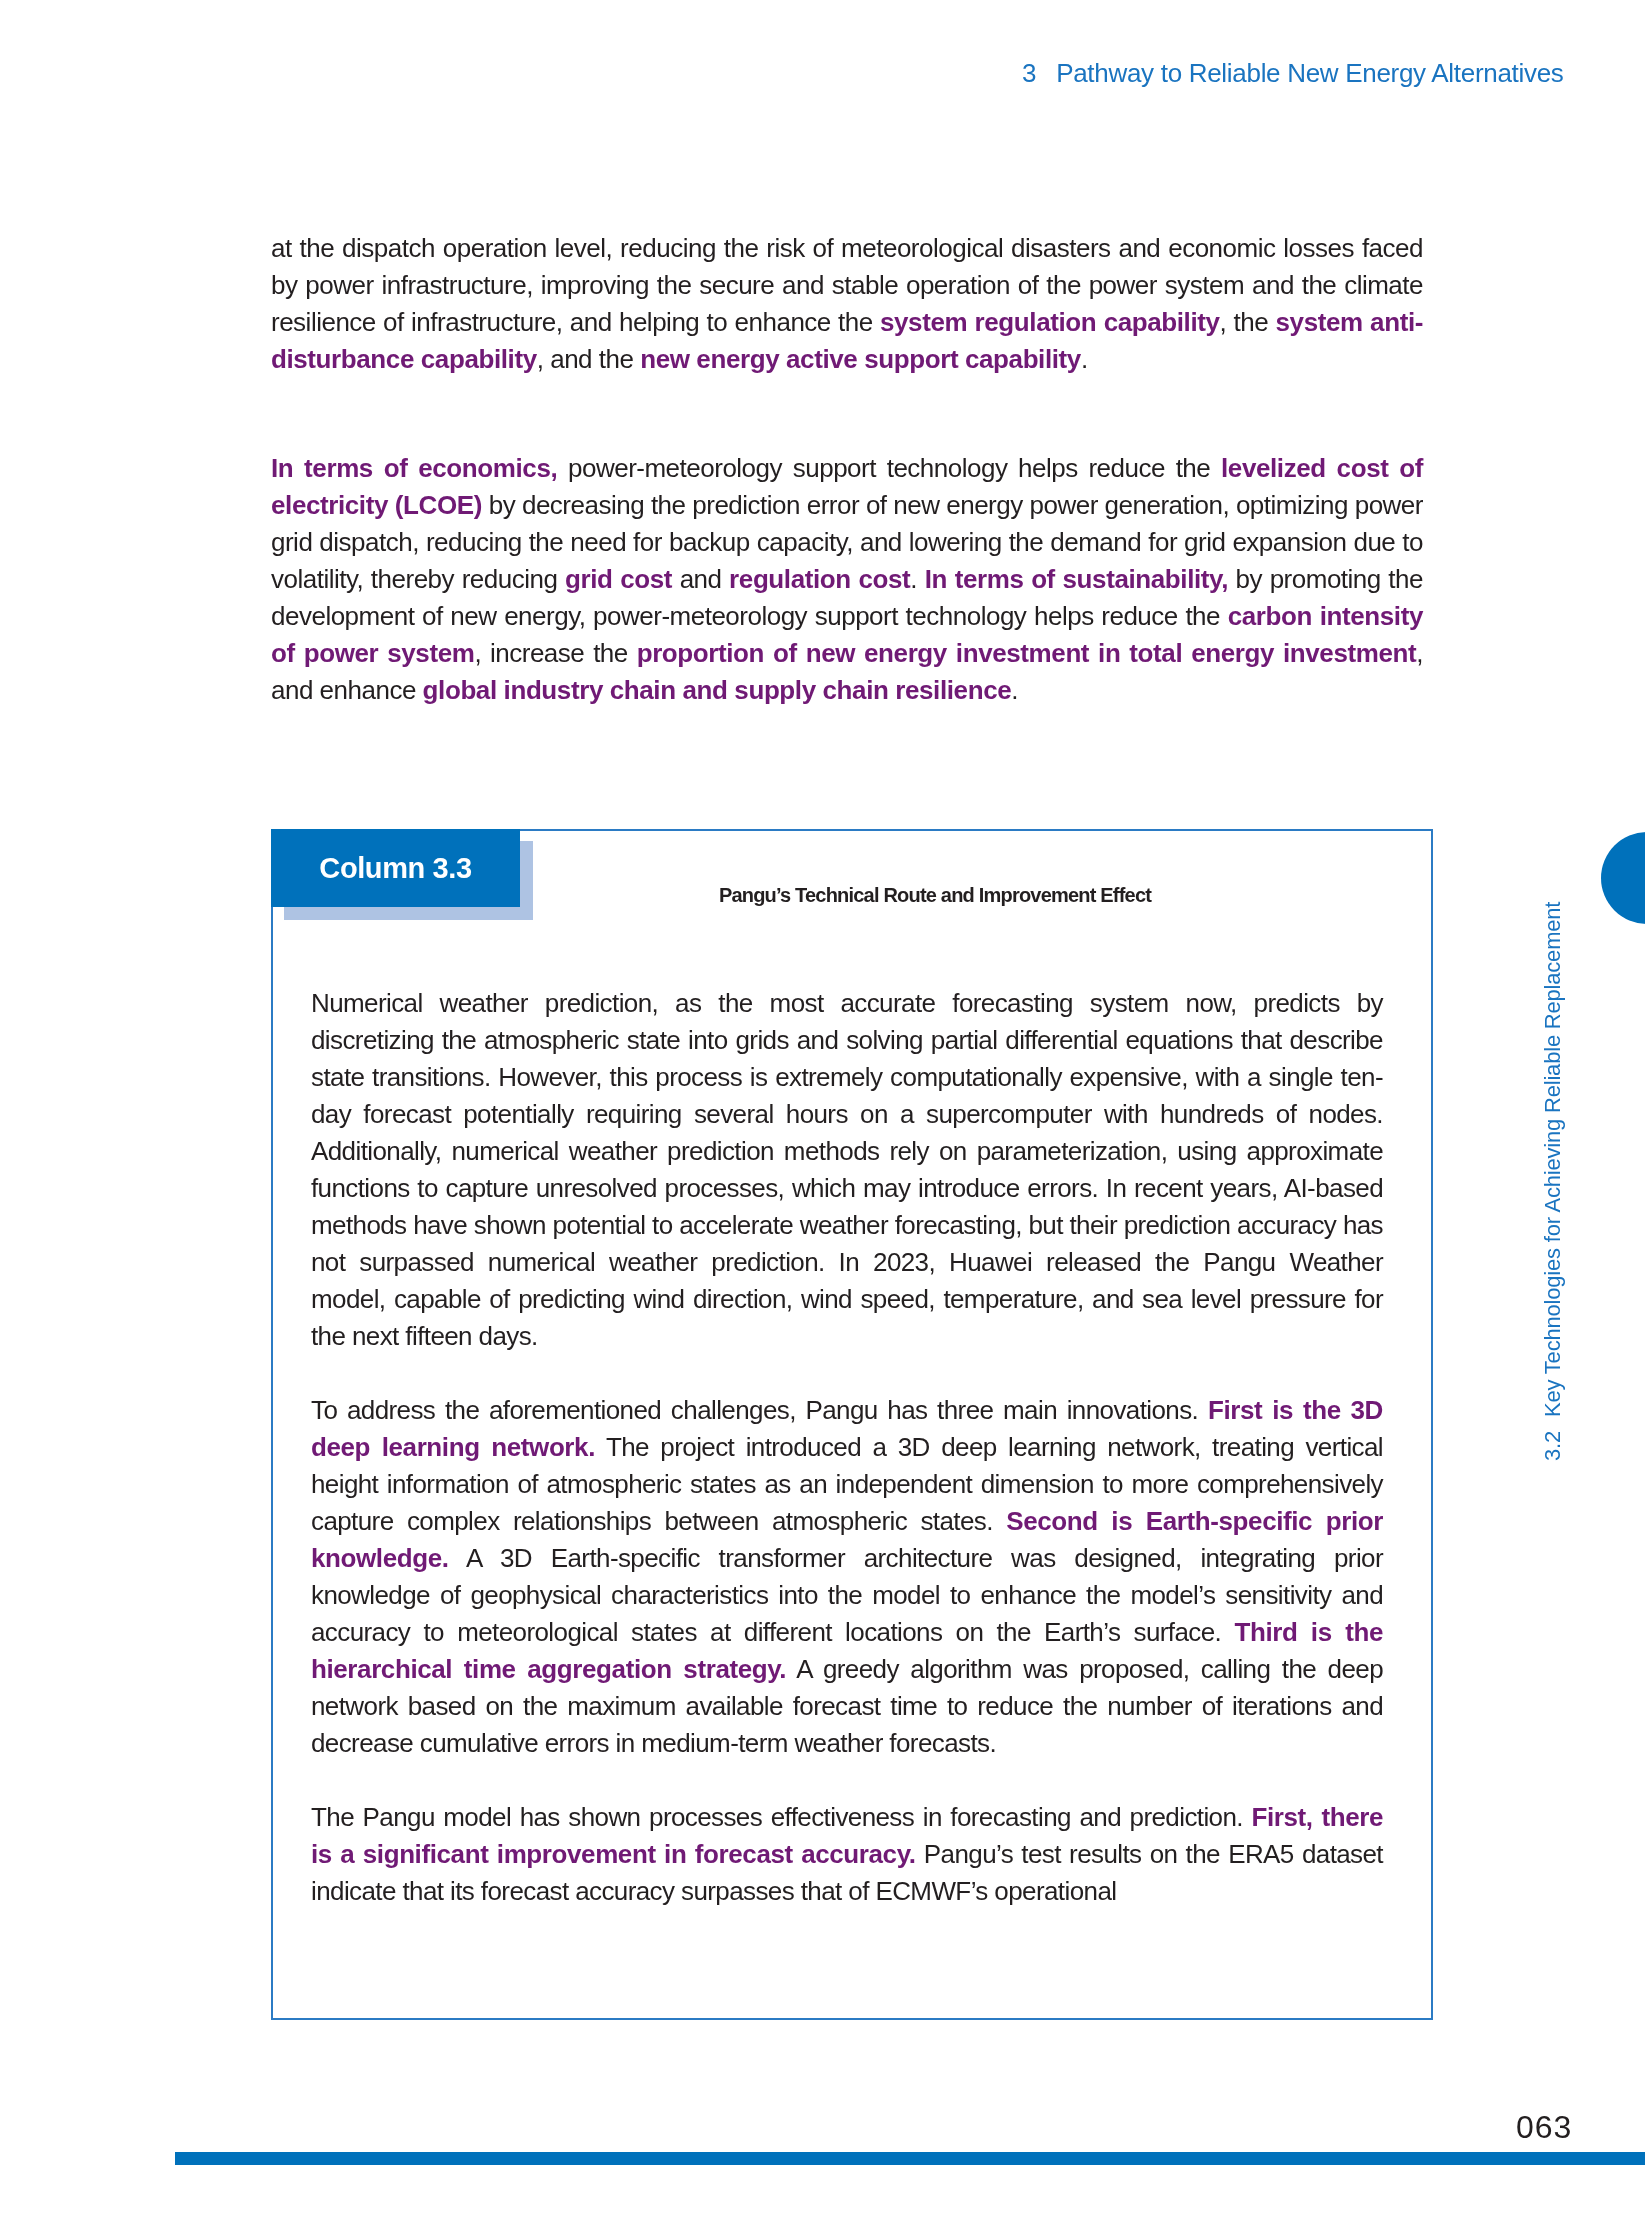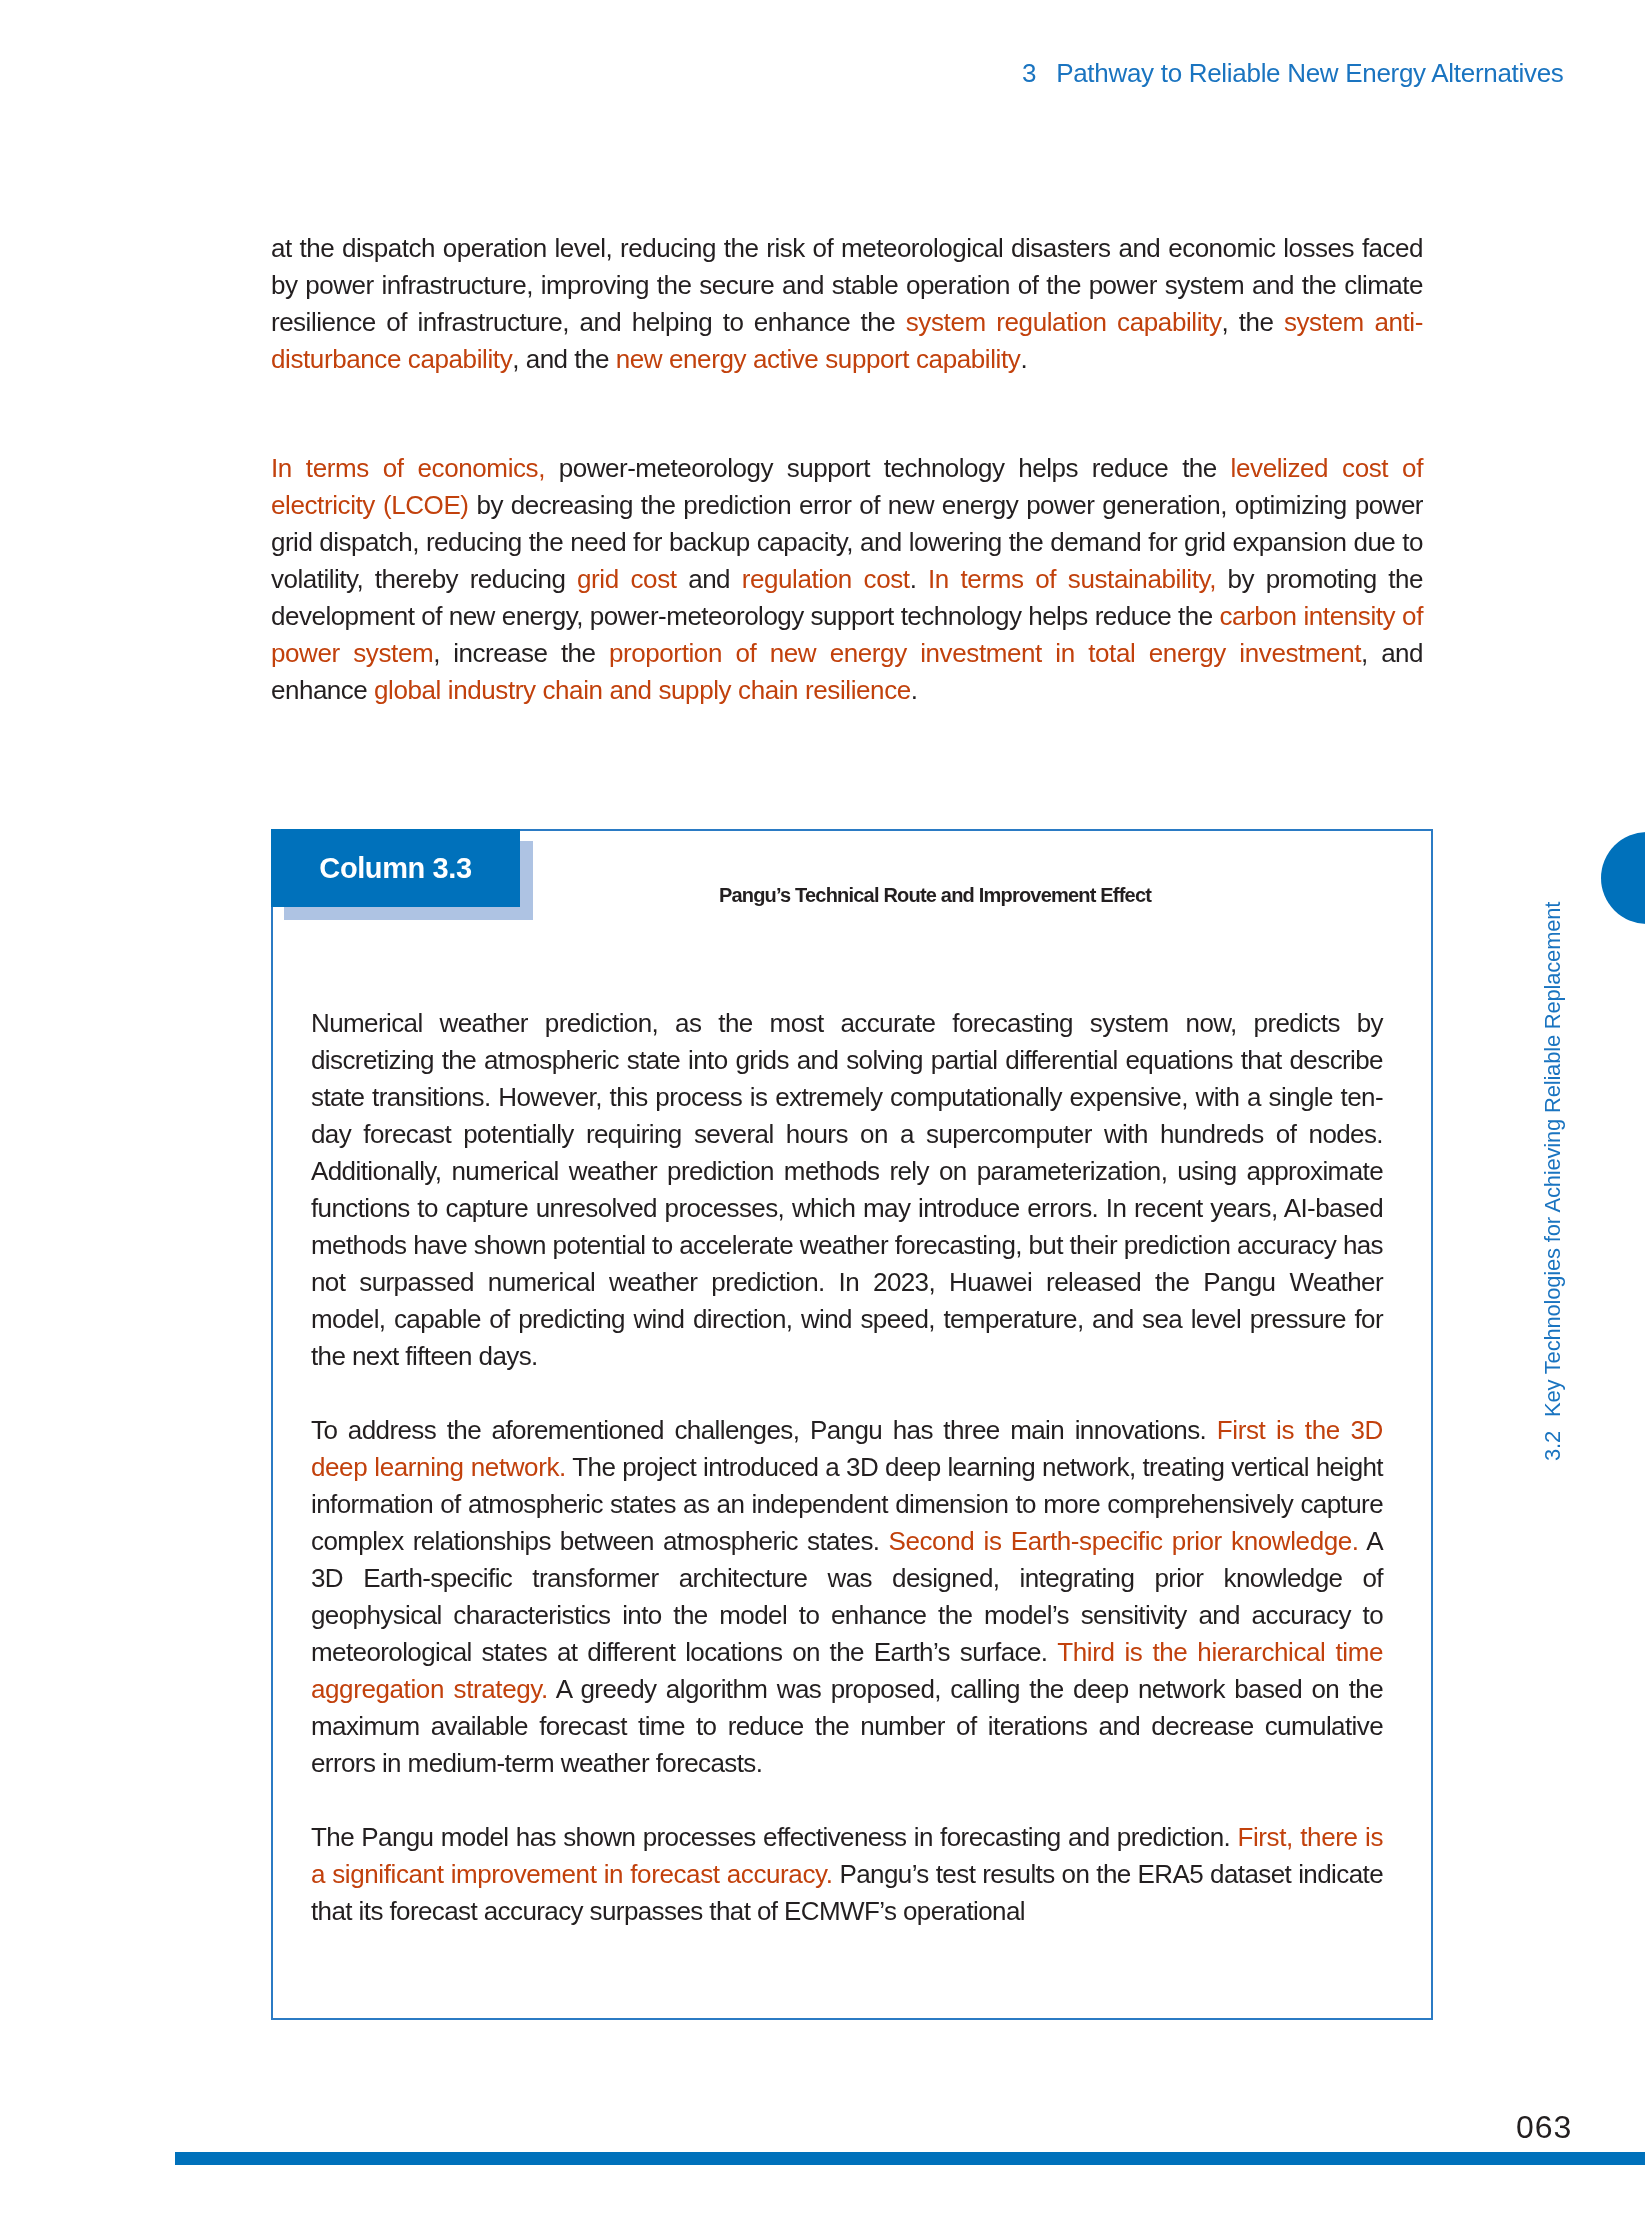--- a/index.html
+++ b/index.html
@@ -5,37 +5,37 @@
   html, body { margin: 0; padding: 0; background: #ffffff; }
   body { width: 1646px; height: 2233px; position: relative; overflow: hidden;
          font-family: "Liberation Sans", sans-serif; color: #231f20; }
   .running-header { position: absolute; top: 58px; left: 1022px; font-size: 26px;
          color: #1a74c0; white-space: nowrap; letter-spacing: -0.3px; }
   .running-header .num { margin-right: 20px; }
   .body-text { position: absolute; left: 271px; width: 1152px; font-size: 26px;
          line-height: 37px; text-align: justify; letter-spacing: -0.5px;
          word-spacing: 0px; }
   .body-text p { margin: 0; }
-  .hl { color: #c2410c; font-weight: normal; letter-spacing: -0.4px; }
+  .hl { color: #701a75; font-weight: bold; letter-spacing: -0.4px; }
   #para1 { top: 230px; }
   #para2 { top: 450px; }
 
   .col-box { position: absolute; left: 271px; top: 829px; width: 1162px; height: 1191px;
          border: 2px solid #2b7bc4; box-sizing: border-box; }
   .col-shadow { position: absolute; left: 284px; top: 841px; width: 249px; height: 79px;
          background: #aec3e3; }
   .col-tab { position: absolute; left: 271px; top: 829px; width: 249px; height: 78px;
          background: #0071bb; color: #ffffff; font-weight: bold; font-size: 29px;
          display: flex; align-items: center; justify-content: center; 
          box-sizing: border-box; letter-spacing: -0.4px; }
   .col-title { position: absolute; left: 537px; width: 796px; top: 876px; text-align: center;
          font-weight: bold; font-size: 20px; line-height: 38px; letter-spacing: -0.8px;
          color: #231f20; }
   .col-body { position: absolute; left: 311px; width: 1072px; top: 985px; font-size: 26px;
-         line-height: 37px; text-align: justify; letter-spacing: -0.6px; margin-top: 20px; }
+         line-height: 37px; text-align: justify; letter-spacing: -0.6px; }
   .col-body p { margin: 0 0 37px 0; }
 
   .side-label { position: absolute; left: 1540px; top: 1461px; transform-origin: 0 0;
          transform: rotate(-90deg); font-size: 22px; color: #1a74c0; white-space: nowrap;
          letter-spacing: -0.2px; }
   .side-label .num { margin-right: 14px; }
   .side-tab { position: absolute; left: 1601px; top: 832px; width: 92px; height: 92px;
          border-radius: 50%; background: #0071bb; }
   .page-number { position: absolute; left: 1516px; top: 2109px; font-size: 32px;
          color: #231f20; letter-spacing: 1px; }

